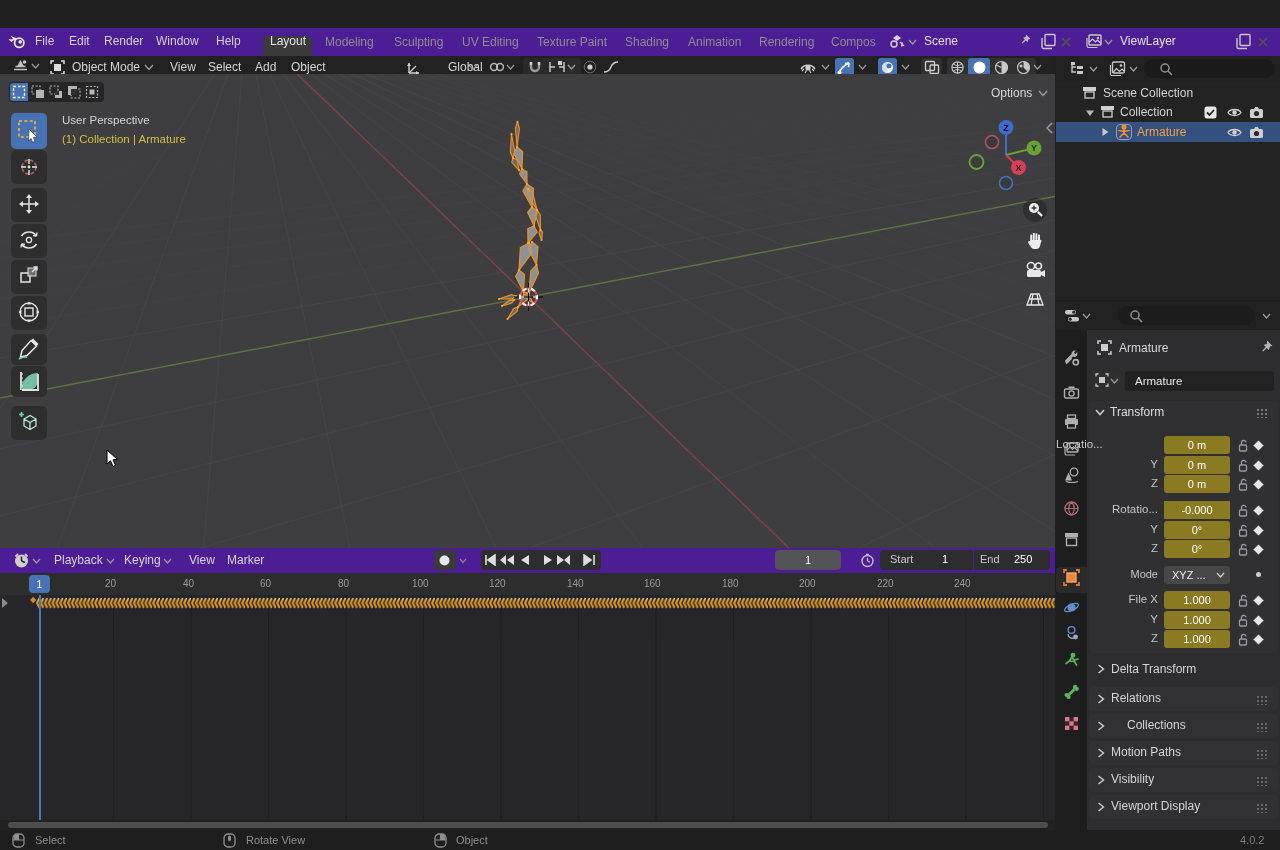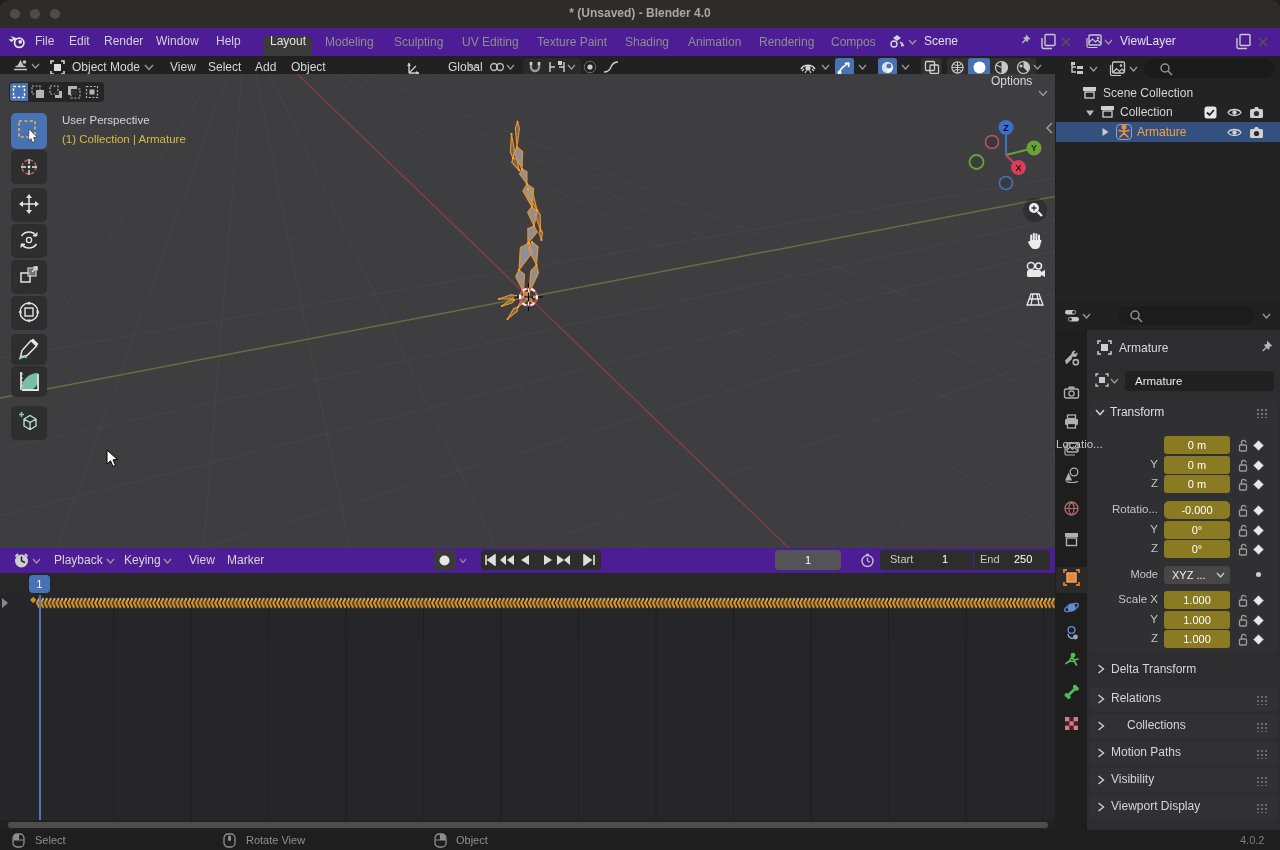--- a/index.html
+++ b/index.html
@@ -28,26 +28,20 @@
   
   #outliner{position:absolute;left:1056px;top:56px;width:224px;height:244px;background:#232324;padding-left:6px;}
   #props{position:absolute;left:1056px;top:301px;width:224px;height:529px;background:#2d2d2f;}
   
   #statusbar{position:absolute;left:0;top:830px;width:1280px;height:20px;background:#1e1e1e;}
   .stx{color:#8f8f8f;font-size:11px;position:absolute;top:4px;}
 </style>
 </head>
 <body>
 <div id="stage">
-  <div id="titlebar">
-    <div class="tl" style="left:10px;"></div>
-    <div class="tl" style="left:30px;"></div>
-    <div class="tl" style="left:50px;"></div>
-    <div id="title-text">* (Unsaved) - Blender 4.0</div>
-  </div>
 
   <div id="menubar">
     <div id="tab-active"></div>
     <svg class="abs" style="left:8px;top:5px;" width="19" height="17" viewBox="0 0 22 18">
       <circle cx="13" cy="10.5" r="5.4" fill="none" stroke="#e8e8e8" stroke-width="2"></circle>
       <circle cx="14.2" cy="9.5" r="2.1" fill="#e8e8e8"></circle>
       <path d="M0.5,6.5 L8,6.5 L4,9.5 Z M3,2.5 L11,5.5 L7,7.5 Z" fill="#e8e8e8"></path>
     </svg>
     <div class="menuitem" style="left:35px;">File</div>
     <div class="menuitem" style="left:69px;">Edit</div>
@@ -401,21 +395,21 @@
   <svg class="abs" style="left:67px;top:85px;" width="14" height="14">
         <rect x="1" y="1" width="9" height="9" fill="#b5b5b5"></rect>
         <rect x="4" y="4" width="9" height="9" fill="none" stroke="#b5b5b5" stroke-width="1.2" stroke-dasharray="2 1.6"></rect>
         <rect x="4" y="4" width="6" height="6" fill="#303030"></rect>
       </svg>
   <svg class="abs" style="left:85px;top:85px;" width="14" height="14">
         <rect x="1.5" y="1.5" width="11" height="11" fill="none" stroke="#b5b5b5" stroke-width="1.2" stroke-dasharray="2 1.6"></rect>
         <rect x="4.5" y="4.5" width="5" height="5" fill="#b5b5b5"></rect>
       </svg>
 
-  <div class="hdr-txt" style="left:991px;top:74px;color:#d8d8d8;">Options</div>
+  <div class="hdr-txt" style="left:991px;top:86px;color:#d8d8d8;">Options</div>
   <svg class="abs" style="left:1038px;top:90px;" width="10" height="7">
         <path d="M1,1 L5,5.5 L9,1" stroke="#9a9a9a" stroke-width="1.4" fill="none"></path>
       </svg>
 
   <div class="abs" style="left:62px;top:114px;color:#d4d4d4;font-size:11.5px;">User Perspective</div>
   <div class="abs" style="left:62px;top:133px;color:#d6bd3e;font-size:11.5px;">(1) Collection | Armature</div>
 
   <svg class="abs" style="left:960px;top:110px;" width="95" height="95" viewBox="0 0 95 95">
     <g stroke-width="2">
       <line x1="46" y1="45" x2="46" y2="17.5" stroke="#3b6fc9"></line>
@@ -504,20 +498,34 @@
       <svg class="abs" style="left:860px;top:5px;" width="15" height="15">
           <circle cx="7.5" cy="8" r="5.5" fill="none" stroke="#c0c0c0" stroke-width="1.4"></circle>
           <path d="M7.5,8 V4.8 M7.5,8 l2.4,1.2 M6,1.5 h3" stroke="#c0c0c0" stroke-width="1.3"></path>
         </svg>
       <div class="abs" style="left:880px;top:2px;width:93px;height:20px;background:#2d2d2d;border-radius:4px 0 0 4px;"></div>
       <div class="abs" style="left:974px;top:2px;width:76px;height:20px;background:#2d2d2d;border-radius:0 4px 4px 0;"></div>
       <div class="abs" style="left:890px;top:5px;color:#c9c9c9;font-size:11px;">Start</div>
       <div class="abs" style="left:942px;top:5px;color:#fff;font-size:11px;">1</div>
       <div class="abs" style="left:980px;top:5px;color:#c9c9c9;font-size:11px;">End</div>
       <div class="abs" style="left:1014px;top:5px;color:#fff;font-size:11px;">250</div>
+    </div>
+    <div id="tl-ruler">
+      <div style="position:absolute;left:105px;top:5px;color:#9a9a9a;font-size:10px;">20</div>
+      <div style="position:absolute;left:183px;top:5px;color:#9a9a9a;font-size:10px;">40</div>
+      <div style="position:absolute;left:260px;top:5px;color:#9a9a9a;font-size:10px;">60</div>
+      <div style="position:absolute;left:338px;top:5px;color:#9a9a9a;font-size:10px;">80</div>
+      <div style="position:absolute;left:412px;top:5px;color:#9a9a9a;font-size:10px;">100</div>
+      <div style="position:absolute;left:489px;top:5px;color:#9a9a9a;font-size:10px;">120</div>
+      <div style="position:absolute;left:567px;top:5px;color:#9a9a9a;font-size:10px;">140</div>
+      <div style="position:absolute;left:644px;top:5px;color:#9a9a9a;font-size:10px;">160</div>
+      <div style="position:absolute;left:722px;top:5px;color:#9a9a9a;font-size:10px;">180</div>
+      <div style="position:absolute;left:799px;top:5px;color:#9a9a9a;font-size:10px;">200</div>
+      <div style="position:absolute;left:877px;top:5px;color:#9a9a9a;font-size:10px;">220</div>
+      <div style="position:absolute;left:954px;top:5px;color:#9a9a9a;font-size:10px;">240</div>
     </div>
     <div id="tl-body">
       <svg class="abs" style="left:0;top:0;" width="1055" height="225">
         <g stroke="#1e1e20" stroke-width="1">
           <line x1="113.5" y1="0" x2="113.5" y2="225"></line>
             <line x1="191" y1="0" x2="191" y2="225"></line>
           <line x1="268.5" y1="0" x2="268.5" y2="225"></line>
             <line x1="346" y1="0" x2="346" y2="225"></line>
           <line x1="423.5" y1="0" x2="423.5" y2="225"></line>
             <line x1="501" y1="0" x2="501" y2="225"></line>
@@ -781,21 +789,21 @@
         <div class="abs" style="left:0px;top:176px;width:102px;text-align:right;color:#c5c5c5;font-size:11.5px;">Z</div>
         <div class="abs" style="left:108px;top:174px;width:66px;height:18px;background:#8a7a22;border-radius:3px;color:#fff;font-size:11px;text-align:center;line-height:18px;">0 m</div>
         <svg class="abs" style="left:180px;top:177px;" width="13" height="13" viewBox="0 0 13 13">
           <rect x="3.5" y="6" width="7" height="6" rx="1" fill="none" stroke="#9b9b9b" stroke-width="1.3"></rect>
           <path d="M5.5,6 V4 a2.3,2.3 0 0 1 4.6,-0.5" fill="none" stroke="#9b9b9b" stroke-width="1.3"></path>
         </svg>
         <svg class="abs" style="left:196px;top:177px;" width="13" height="13" viewBox="0 0 13 13">
           <path d="M6.5,1 L12,6.5 L6.5,12 L1,6.5 Z" fill="#e8e8e8" stroke="#2a2a2a" stroke-width="0.8"></path>
         </svg>
         <div class="abs" style="left:0px;top:202px;width:102px;text-align:right;color:#c5c5c5;font-size:11.5px;">Rotatio...</div>
-        <div class="abs" style="left:108px;top:200px;width:66px;height:18px;background:#8a7a22;border-radius:5px;color:#fff;font-size:11px;text-align:center;line-height:18px;">-0.000</div>
+        <div class="abs" style="left:108px;top:200px;width:66px;height:18px;background:#8a7a22;border-radius:0;color:#fff;font-size:11px;text-align:center;line-height:18px;">-0.000</div>
         <svg class="abs" style="left:180px;top:203px;" width="13" height="13" viewBox="0 0 13 13">
           <rect x="3.5" y="6" width="7" height="6" rx="1" fill="none" stroke="#9b9b9b" stroke-width="1.3"></rect>
           <path d="M5.5,6 V4 a2.3,2.3 0 0 1 4.6,-0.5" fill="none" stroke="#9b9b9b" stroke-width="1.3"></path>
         </svg>
         <svg class="abs" style="left:196px;top:203px;" width="13" height="13" viewBox="0 0 13 13">
           <path d="M6.5,1 L12,6.5 L6.5,12 L1,6.5 Z" fill="#e8e8e8" stroke="#2a2a2a" stroke-width="0.8"></path>
         </svg>
         <div class="abs" style="left:0px;top:221.5px;width:102px;text-align:right;color:#c5c5c5;font-size:11.5px;">Y</div>
         <div class="abs" style="left:108px;top:219.5px;width:66px;height:18px;background:#8a7a22;border-radius:3px;color:#fff;font-size:11px;text-align:center;line-height:18px;">0°</div>
         <svg class="abs" style="left:180px;top:222.5px;" width="13" height="13" viewBox="0 0 13 13">
@@ -813,21 +821,21 @@
         </svg>
         <svg class="abs" style="left:196px;top:242px;" width="13" height="13" viewBox="0 0 13 13">
           <path d="M6.5,1 L12,6.5 L6.5,12 L1,6.5 Z" fill="#e8e8e8" stroke="#2a2a2a" stroke-width="0.8"></path>
         </svg>
         <div class="abs" style="left:0px;top:267px;width:102px;text-align:right;color:#c5c5c5;font-size:11px;">Mode</div>
         <div class="abs" style="left:108px;top:265px;width:66px;height:18px;background:#474747;border-radius:3px;color:#eee;font-size:11px;line-height:18px;padding-left:8px;">XYZ ...</div>
         <svg class="abs" style="left:160px;top:271px;" width="9" height="7" viewBox="0 0 9 7">
           <path d="M1,1 L4.5,5 L8,1" stroke="#ccc" stroke-width="1.3" fill="none"></path>
         </svg>
         <div class="abs" style="left:200px;top:271px;width:5px;height:5px;border-radius:50%;background:#cfcfcf;"></div>
-        <div class="abs" style="left:0px;top:292px;width:102px;text-align:right;color:#c5c5c5;font-size:11.5px;">Scale X</div>
+        <div class="abs" style="left:0px;top:292px;width:102px;text-align:right;color:#c5c5c5;font-size:11.5px;">File X</div>
         <div class="abs" style="left:108px;top:290px;width:66px;height:18px;background:#8a7a22;border-radius:3px;color:#fff;font-size:11px;text-align:center;line-height:18px;">1.000</div>
         <svg class="abs" style="left:180px;top:293px;" width="13" height="13" viewBox="0 0 13 13">
           <rect x="3.5" y="6" width="7" height="6" rx="1" fill="none" stroke="#9b9b9b" stroke-width="1.3"></rect>
           <path d="M5.5,6 V4 a2.3,2.3 0 0 1 4.6,-0.5" fill="none" stroke="#9b9b9b" stroke-width="1.3"></path>
         </svg>
         <svg class="abs" style="left:196px;top:293px;" width="13" height="13" viewBox="0 0 13 13">
           <path d="M6.5,1 L12,6.5 L6.5,12 L1,6.5 Z" fill="#e8e8e8" stroke="#2a2a2a" stroke-width="0.8"></path>
         </svg>
         <div class="abs" style="left:0px;top:311.5px;width:102px;text-align:right;color:#c5c5c5;font-size:11.5px;">Y</div>
         <div class="abs" style="left:108px;top:309.5px;width:66px;height:18px;background:#8a7a22;border-radius:3px;color:#fff;font-size:11px;text-align:center;line-height:18px;">1.000</div>

